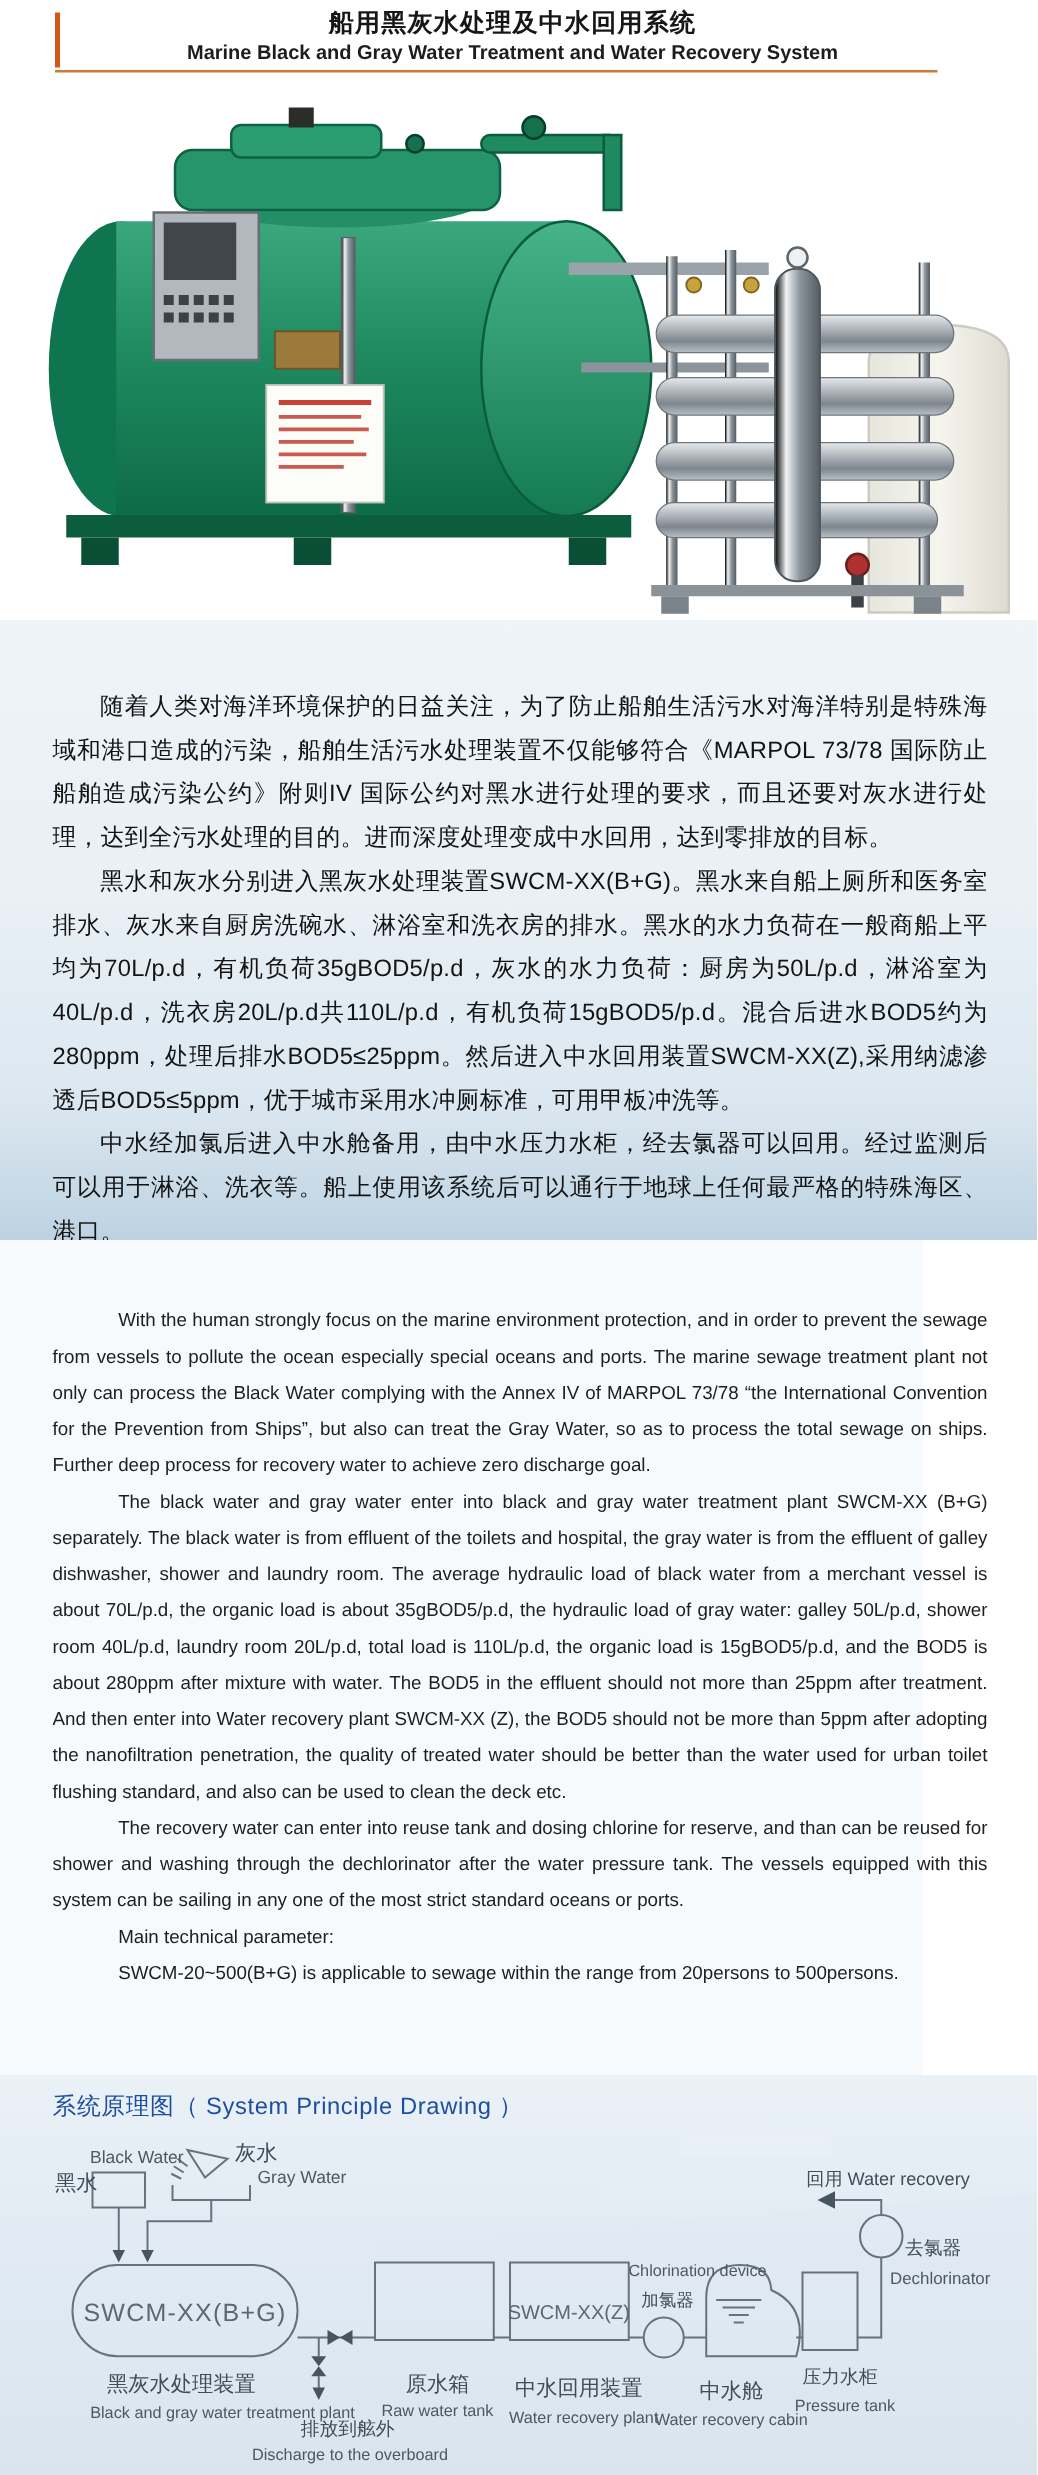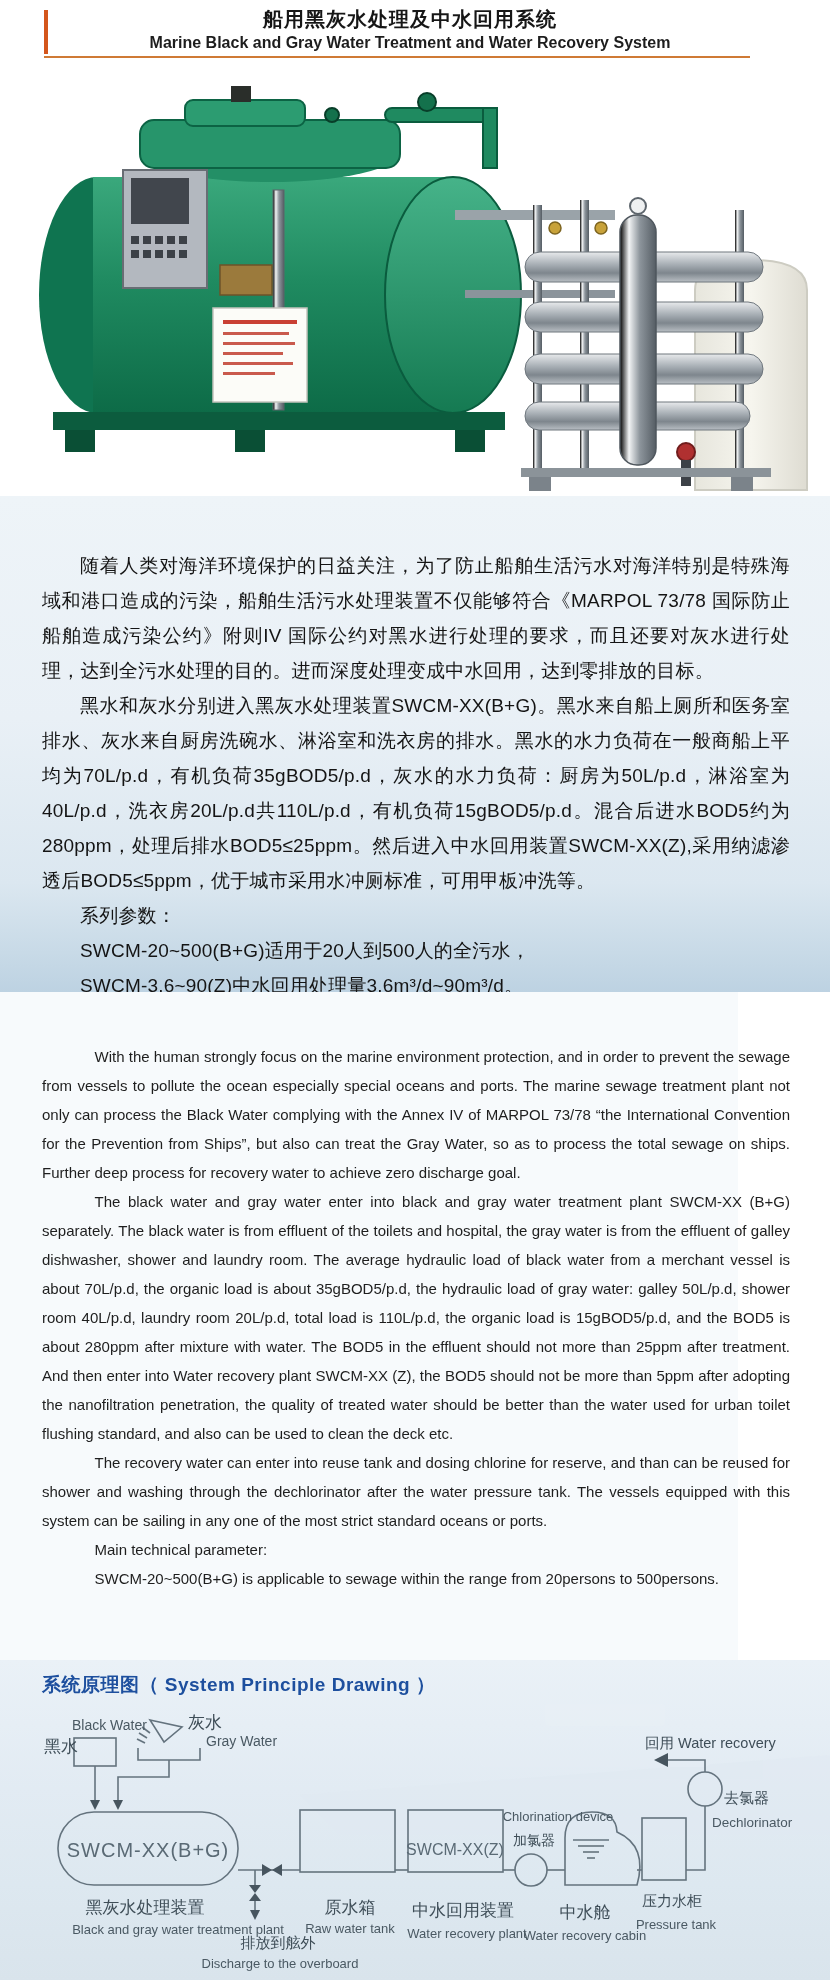--- a/index.html
+++ b/index.html
@@ -21,21 +21,21 @@
   .zh-sec p{margin:0;text-indent:2em;font-size:19px;line-height:35px;color:#141414;
             text-align:justify;letter-spacing:0.2px;}
   
   .en-sec{position:absolute;top:992px;left:0;width:738px;height:668px;background:#f7fafc;}
   .en-sec .inner{position:absolute;top:50px;left:42px;width:748px;}
   .en-sec p{margin:0;text-indent:3.5em;font-size:15px;line-height:29px;color:#1e1e1e;
             text-align:justify;}
   
   .dg-sec{position:absolute;top:1660px;left:0;width:830px;height:320px;
           background:linear-gradient(180deg,#eaf1f7 0%,#e2ebf3 40%,#dde8f0 70%,#d9e4ec 100%);}
-  .dg-title{position:absolute;top:12px;left:42px;margin:0;font-size:19px;font-weight:bold;
+  .dg-title{position:absolute;top:12px;left:42px;margin:0;font-size:19px;font-weight:normal;
             color:#1d4f9e;letter-spacing:0.5px;}
   .dg-svg{position:absolute;top:40px;left:0;}
   svg text{font-family:"Liberation Sans","DejaVu Sans",sans-serif;}
 </style>
 </head>
 <body>
 
 <div class="page">
 
   <div class="hdr">
@@ -154,20 +154,21 @@
         <rect x="494" y="417" width="22" height="14" fill="#7b838a"></rect>
         <rect x="696" y="417" width="22" height="14" fill="#7b838a"></rect>
       </g>
     </svg>
   </div>
 
   <section class="zh-sec">
     <div class="inner">
       <p>随着人类对海洋环境保护的日益关注，为了防止船舶生活污水对海洋特别是特殊海域和港口造成的污染，船舶生活污水处理装置不仅能够符合《MARPOL 73/78 国际防止船舶造成污染公约》附则IV 国际公约对黑水进行处理的要求，而且还要对灰水进行处理，达到全污水处理的目的。进而深度处理变成中水回用，达到零排放的目标。</p>
       <p>黑水和灰水分别进入黑灰水处理装置SWCM-XX(B+G)。黑水来自船上厕所和医务室排水、灰水来自厨房洗碗水、淋浴室和洗衣房的排水。黑水的水力负荷在一般商船上平均为70L/p.d，有机负荷35gBOD5/p.d，灰水的水力负荷：厨房为50L/p.d，淋浴室为40L/p.d，洗衣房20L/p.d共110L/p.d，有机负荷15gBOD5/p.d。混合后进水BOD5约为280ppm，处理后排水BOD5≤25ppm。然后进入中水回用装置SWCM-XX(Z),采用纳滤渗透后BOD5≤5ppm，优于城市采用水冲厕标准，可用甲板冲洗等。</p>
+      <p>中水经加氯后进入中水舱备用，由中水压力水柜，经去氯器可以回用。经过监测后可以用于淋浴、洗衣等。船上使用该系统后可以通行于地球上任何最严格的特殊海区、港口。</p>
       <p>系列参数：</p>
       <p>SWCM-20~500(B+G)适用于20人到500人的全污水，</p>
       <p>SWCM-3.6~90(Z)中水回用处理量3.6m³/d~90m³/d。</p>
     </div>
   </section>
 
   <section class="en-sec">
     <div class="inner">
       <p>With the human strongly focus on the marine environment protection, and in order to prevent the sewage from vessels to pollute the ocean especially special oceans and ports. The marine sewage treatment plant not only can process the Black Water complying with the Annex IV of MARPOL 73/78 “the International Convention for the Prevention from Ships”, but also can treat the Gray Water, so as to process the total sewage on ships. Further deep process for recovery water to achieve zero discharge goal.</p>
       <p>The black water and gray water enter into black and gray water treatment plant SWCM-XX (B+G) separately. The black water is from effluent of the toilets and hospital, the gray water is from the effluent of galley dishwasher, shower and laundry room. The average hydraulic load of black water from a merchant vessel is about 70L/p.d, the organic load is about 35gBOD5/p.d, the hydraulic load of gray water: galley 50L/p.d, shower room 40L/p.d, laundry room 20L/p.d, total load is 110L/p.d, the organic load is 15gBOD5/p.d, and the BOD5 is about 280ppm after mixture with water. The BOD5 in the effluent should not more than 25ppm after treatment. And then enter into Water recovery plant SWCM-XX (Z), the BOD5 should not be more than 5ppm after adopting the nanofiltration penetration, the quality of treated water should be better than the water used for urban toilet flushing standard, and also can be used to clean the deck etc.</p>

